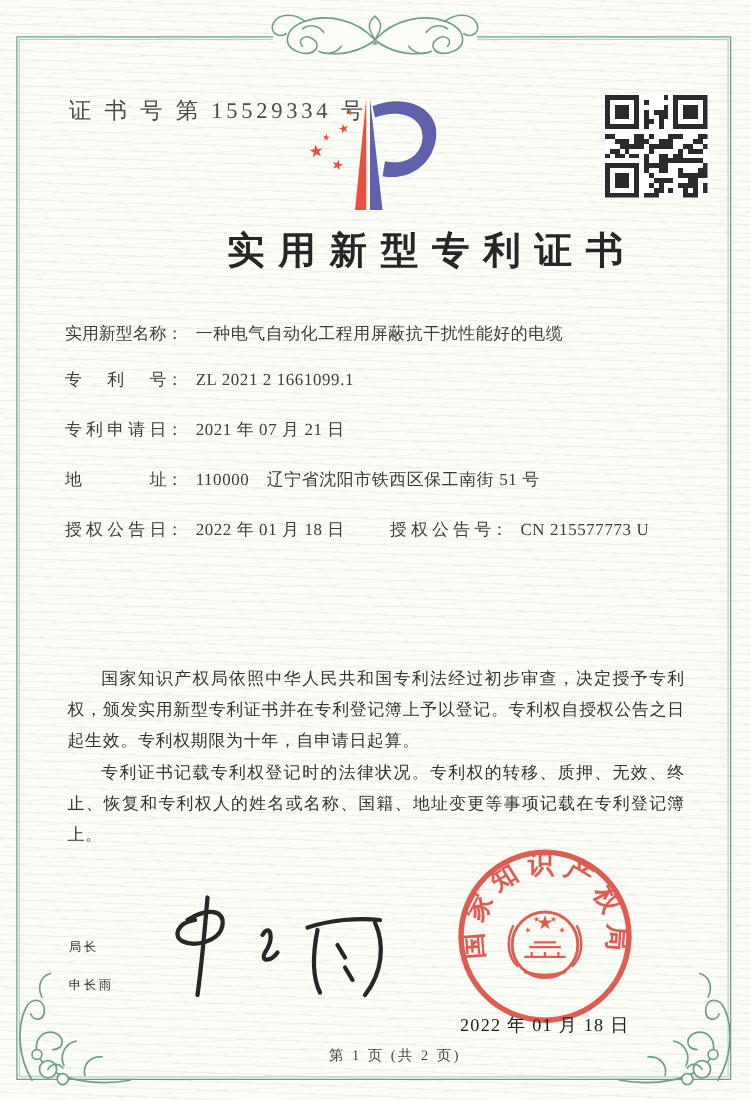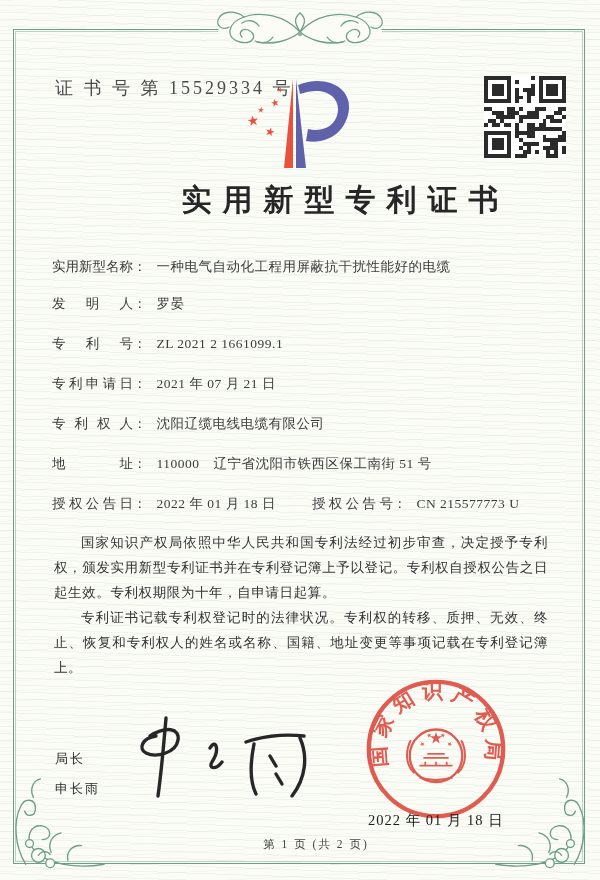--- a/index.html
+++ b/index.html
@@ -38,21 +38,21 @@
   .f-label{display:inline-block;width:81px;text-align:justify;text-align-last:justify;vertical-align:top;}
   .f-colon{display:inline-block;vertical-align:top;}
   .f-value{display:inline-block;margin-left:10px;vertical-align:top;letter-spacing:0.5px;}
   .grant-gap{display:inline-block;width:36px;}
   .f-label2{display:inline-block;width:81px;text-align:justify;text-align-last:justify;vertical-align:top;}
 
   .paras{position:absolute;left:54px;top:531px;width:494px;font-size:13.5px;line-height:1.85;
     color:#333;text-align:justify;}
   .paras p{margin:0;text-indent:2em;letter-spacing:0.6px;}
 
-  .officer{position:absolute;left:55px;top:744px;font-size:13px;color:#2e2e2e;letter-spacing:2px;line-height:30px;}
+  .officer{position:absolute;left:55px;top:744px;font-size:10px;color:#2e2e2e;letter-spacing:2px;line-height:30px;}
   .signature{position:absolute;left:128px;top:712px;width:210px;height:100px;}
 
   .seal{position:absolute;left:363px;top:676px;width:146px;height:146px;z-index:2;opacity:0.92;}
   .seal-date{position:absolute;left:368px;top:811px;z-index:4;font-size:14.5px;color:#1d1d1d;
     letter-spacing:1px;font-weight:500;}
 
   .footer-page{position:absolute;left:16px;top:837px;width:100%;text-align:center;
     font-size:11.5px;color:#444;letter-spacing:2px;}
 </style>
 </head>
@@ -132,30 +132,24 @@
     </svg>
   </div>
 
   <div class="title">实用新型专利证书</div>
 
   <div class="fields">
     <div class="field-row first">
       <span class="f-label">实用新型名称</span><span class="f-colon">：</span><span class="f-value">一种电气自动化工程用屏蔽抗干扰性能好的电缆</span>
     </div>
     <div class="field-row">
-      <span class="f-label">发明人</span><span class="f-colon">：</span><span class="f-value">罗晏</span>
-    </div>
-    <div class="field-row">
       <span class="f-label">专利号</span><span class="f-colon">：</span><span class="f-value">ZL 2021 2 1661099.1</span>
     </div>
     <div class="field-row">
       <span class="f-label">专利申请日</span><span class="f-colon">：</span><span class="f-value">2021 年 07 月 21 日</span>
-    </div>
-    <div class="field-row">
-      <span class="f-label">专利权人</span><span class="f-colon">：</span><span class="f-value">沈阳辽缆电线电缆有限公司</span>
     </div>
     <div class="field-row">
       <span class="f-label">地址</span><span class="f-colon">：</span><span class="f-value">110000　辽宁省沈阳市铁西区保工南街 51 号</span>
     </div>
     <div class="field-row">
       <span class="f-label">授权公告日</span><span class="f-colon">：</span><span class="f-value">2022 年 01 月 18 日</span><span class="grant-gap"></span><span class="f-label2">授权公告号</span><span class="f-colon">：</span><span class="f-value">CN 215577773 U</span>
     </div>
   </div>
 
   <div class="paras">

